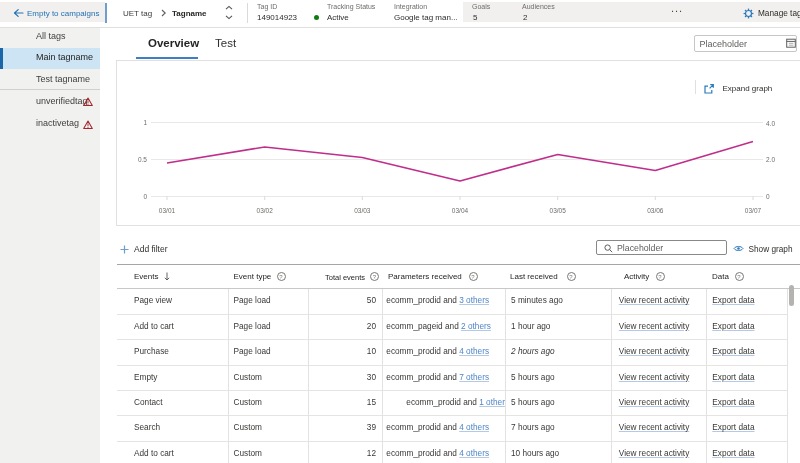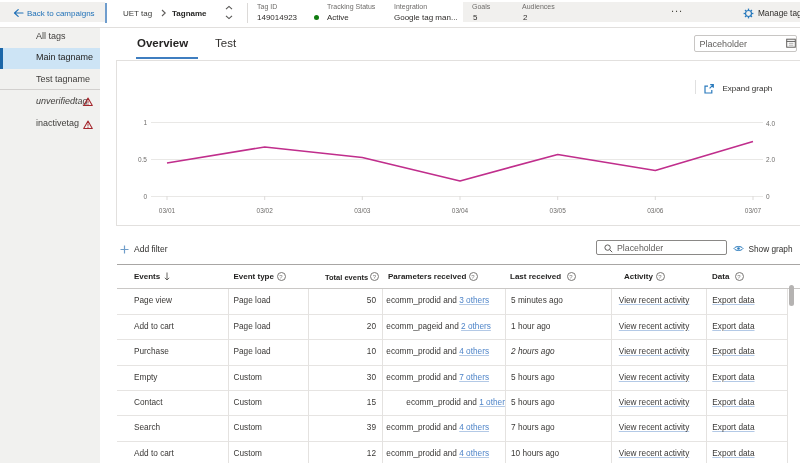--- a/index.html
+++ b/index.html
@@ -3,38 +3,38 @@
 <meta charset="utf-8">
 <style>
   html,body{margin:0;padding:0;}
   body{font-family:"Liberation Sans", sans-serif; width:800px; height:463px; overflow:hidden; background:#fff;}
   .abs{position:absolute;}
   #stage{position:relative;width:800px;height:463px;overflow:hidden;background:#fff;}
   .lbl{font-size:7px;color:#6e6c6a;line-height:8px;white-space:nowrap;}
   .val{font-size:8px;color:#2f2d2b;line-height:10px;white-space:nowrap;}
   .link{color:#4e84c8;text-decoration:underline;text-decoration-color:#b3c9e6;}
   .cell{font-size:8.25px;color:#3a3836;line-height:25.4px;white-space:nowrap;}
-  .hdr{font-size:8px;font-weight:bold;color:#1f1e1d;line-height:11px;white-space:nowrap;}
+  .hdr{font-size:8px;font-weight:normal;color:#1f1e1d;line-height:11px;white-space:nowrap;}
   .vline{position:absolute;width:1px;background:#e4e2e0;}
   .hline{position:absolute;height:1px;background:#e6e4e2;}
   .qm{position:absolute;width:9px;height:9px;border:1px solid #7a7876;border-radius:50%;font-size:6px;color:#7a7876;text-align:center;line-height:8px;box-sizing:border-box;background:#fff;}
   .side{font-size:9px;color:#42403e;line-height:21.5px;white-space:nowrap;margin-left:24px;}
 </style>
 </head>
 <body>
 <div id="stage">
 
   <div class="abs" style="left:0;top:27px;width:800px;height:1px;background:#e1dfdd;"></div>
   <div class="abs" style="left:0;top:2px;width:105px;height:20px;background:#f1f0ee;"></div>
   <div class="abs" style="left:463px;top:2px;width:337px;height:20px;background:#f1f0ee;"></div>
 
   <svg class="abs" style="left:13px;top:8px;" width="11" height="10" viewBox="0 0 11 10">
     <path d="M1.5 5 H10 M1.5 5 L5.2 1.6 M1.5 5 L5.2 8.4" stroke="#2272b8" stroke-width="1.2" fill="none" stroke-linecap="round"></path>
   </svg>
-  <div class="abs" style="left:27px;top:9px;font-size:8px;color:#2272b8;line-height:9px;">Back to campaigns</div>
+  <div class="abs" style="left:27px;top:9px;font-size:8px;color:#2272b8;line-height:9px;">Empty to campaigns</div>
   <div class="abs" style="left:105px;top:3px;width:2px;height:20px;background:#6f9dcd;"></div>
 
   <div class="abs" style="left:123px;top:9px;font-size:8px;color:#3a3a38;line-height:9px;">UET tag</div>
   <svg class="abs" style="left:160px;top:9px;" width="7" height="8" viewBox="0 0 7 8">
     <path d="M2 1 L5.2 4 L2 7" stroke="#5f5d5b" stroke-width="1.1" fill="none"></path>
   </svg>
   <div class="abs" style="left:172px;top:9px;font-size:8px;font-weight:bold;color:#262625;line-height:9px;">Tagname</div>
   <svg class="abs" style="left:224px;top:4px;" width="10" height="17" viewBox="0 0 10 17">
     <path d="M2 5.2 L5 2.4 L8 5.2" stroke="#555452" stroke-width="1.1" fill="none"></path>
     <path d="M2 11.8 L5 14.6 L8 11.8" stroke="#555452" stroke-width="1.1" fill="none"></path>
@@ -74,34 +74,34 @@
   </svg>
   <div class="abs" style="left:758px;top:9px;font-size:8.25px;color:#2f2d2b;line-height:10px;white-space:nowrap;">Manage tag</div>
 
   <div class="abs" style="left:0;top:28px;width:100px;height:435px;background:#f1f1ef;"></div>
   <div class="abs side" style="left:12px;top:25.7px;">All tags</div>
   <div class="abs" style="left:0;top:47.5px;width:100px;height:21px;background:#cde4f5;"></div>
   <div class="abs" style="left:0;top:47.5px;width:3px;height:21px;background:#1a66a8;"></div>
   <div class="abs side" style="left:12px;top:47.4px;color:#252423;">Main tagname</div>
   <div class="abs side" style="left:12px;top:69px;">Test tagname</div>
   <div class="abs" style="left:0;top:89.2px;width:100px;height:1px;background:#d2d0ce;"></div>
-  <div class="abs side" style="left:12px;top:91.2px;font-style:italic;">unverifiedtag</div>
+  <div class="abs side" style="left:12px;top:91.2px;">unverifiedtag</div>
   <svg class="abs" style="left:83px;top:97px;" width="10" height="9.5" viewBox="0 0 10 9.5">
     <path d="M5 1 L9.3 8.5 H0.7 Z" fill="none" stroke="#a4262c" stroke-width="1.05" stroke-linejoin="round"></path>
     <path d="M5 3.4 V5.9" stroke="#a4262c" stroke-width="0.95"></path>
     <circle cx="5" cy="7.15" r="0.55" fill="#a4262c"></circle>
   </svg>
   <div class="abs side" style="left:12px;top:112.6px;">inactivetag</div>
   <svg class="abs" style="left:83px;top:120px;" width="10" height="9.5" viewBox="0 0 10 9.5">
     <path d="M5 1 L9.3 8.5 H0.7 Z" fill="none" stroke="#a4262c" stroke-width="1.05" stroke-linejoin="round"></path>
     <path d="M5 3.4 V5.9" stroke="#a4262c" stroke-width="0.95"></path>
     <circle cx="5" cy="7.15" r="0.55" fill="#a4262c"></circle>
   </svg>
 
-  <div class="abs" style="left:137px;top:36.4px;font-size:11.5px;font-weight:bold;color:#252423;line-height:14px;">Overview</div>
+  <div class="abs" style="left:148px;top:36.4px;font-size:11.5px;font-weight:bold;color:#252423;line-height:14px;">Overview</div>
   <div class="abs" style="left:135.5px;top:56.5px;width:62px;height:2px;background:#3f7ec0;"></div>
   <div class="abs" style="left:215px;top:36.4px;font-size:11.5px;color:#33312f;line-height:14px;">Test</div>
 
   <div class="abs" style="left:693.5px;top:35px;width:101px;height:15px;border:1px solid #c8c6c4;border-radius:2px;background:#fff;"></div>
   <div class="abs" style="left:699.5px;top:38.5px;font-size:9px;color:#605e5c;line-height:10px;">Placeholder</div>
   <svg class="abs" style="left:785.5px;top:38px;" width="10" height="10" viewBox="0 0 10 10">
     <rect x="0.7" y="1.2" width="8.6" height="8" fill="none" stroke="#605e5c" stroke-width="1"></rect>
     <path d="M0.7 3.4 H9.3" stroke="#605e5c" stroke-width="1"></path>
     <path d="M2.8 5.3 H7.4 M2.8 7.2 H7.4" stroke="#8a8886" stroke-width="0.7"></path>
   </svg>

